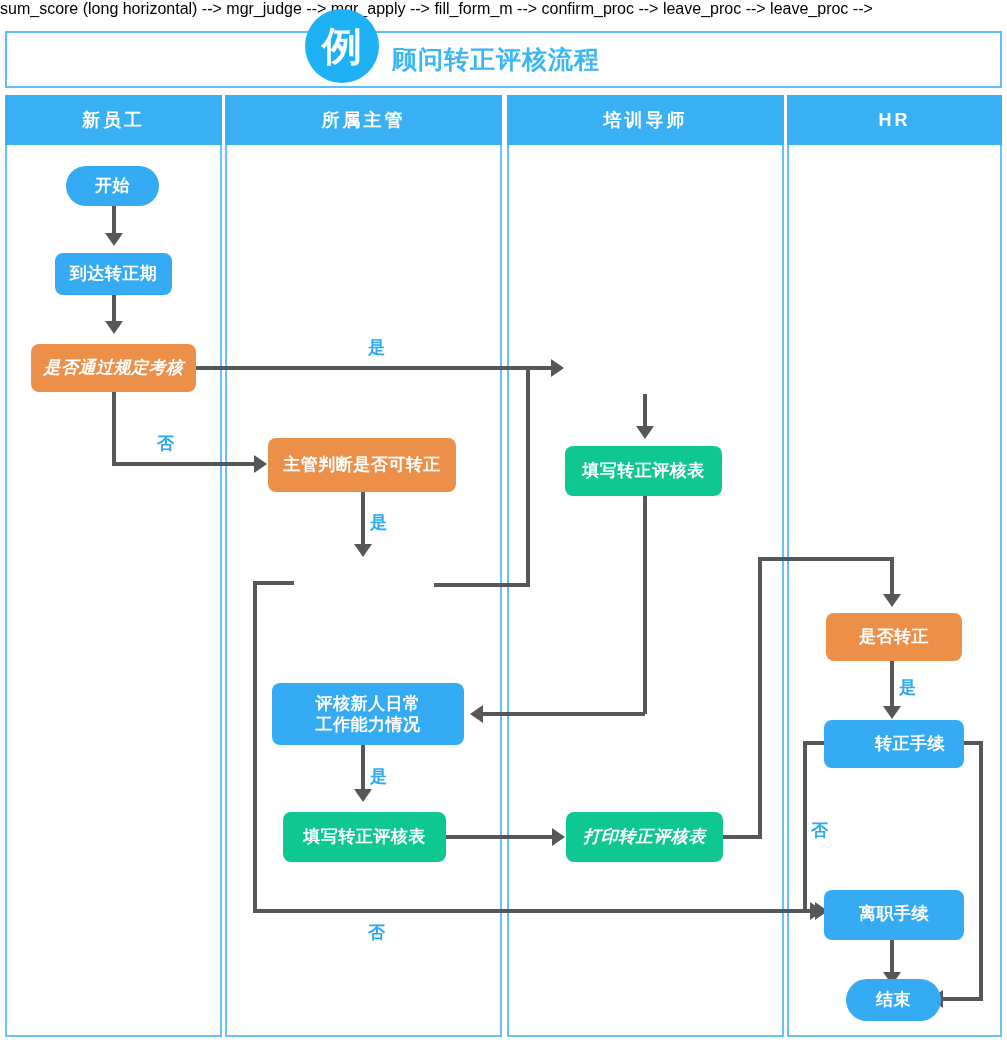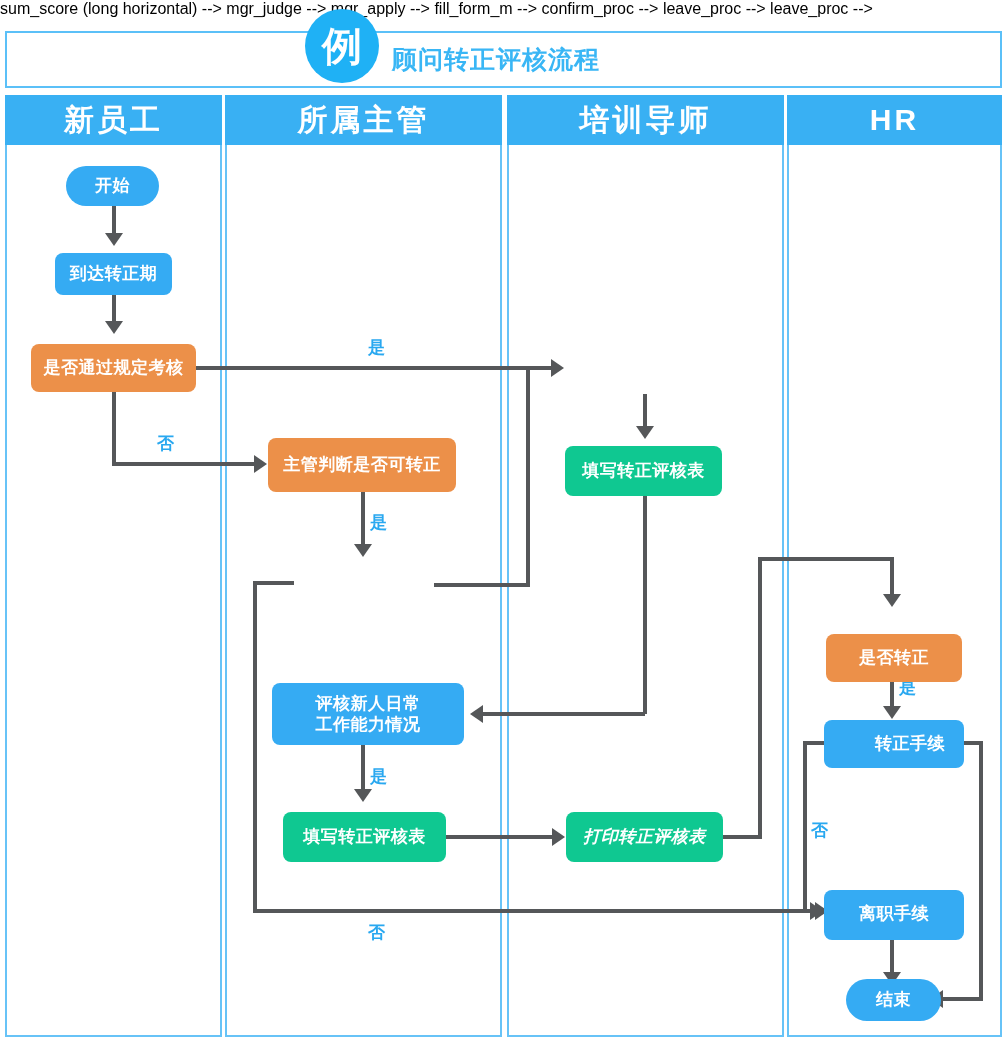--- a/index.html
+++ b/index.html
@@ -25,21 +25,21 @@
 
   
   .lane{
     position:absolute;top:95px;
     box-sizing:border-box;border:2px solid #67C3F7;background:#fff;
   }
   .lane-head{
     position:absolute;top:95px;height:50px;
     box-sizing:border-box;background:#39B0F3;
     display:flex;align-items:center;justify-content:center;
-    color:#ffffff;font-size:30px;font-weight:bold;letter-spacing:3px;
+    color:#ffffff;font-size:18px;font-weight:bold;letter-spacing:3px;
   }
 
   
   .node{
     position:absolute;box-sizing:border-box;
     display:flex;align-items:center;justify-content:center;
     color:#ffffff;font-size:17px;font-weight:bold;
     border-radius:8px;text-align:center;line-height:1.25;
     letter-spacing:.5px;
   }
@@ -169,38 +169,38 @@
   <div class="elabel" style="left:370px;top:765px;">是</div>
   <div class="elabel" style="left:899px;top:676px;">是</div>
   <div class="elabel" style="left:811px;top:819px;">否</div>
   <div class="elabel" style="left:368px;top:921px;">否</div>
 
   
   <div class="node blue pill" style="left:66px;top:166px;width:93px;height:40px;">开始</div>
 
   <div class="node blue" style="left:55px;top:253px;width:117px;height:42px;">到达转正期</div>
 
-  <div class="node orange" style="left:31px;top:344px;width:165px;height:48px;">是否通过规定考核</div>
+  <div class="node orange" style="left:31px;top:344px;width:165px;height:48px;font-style:italic;">是否通过规定考核</div>
 
   <div class="node orange" style="left:268px;top:438px;width:188px;height:54px;">主管判断是否可转正</div>
 
 
   <div class="node blue" style="left:272px;top:683px;width:192px;height:62px;flex-direction:column;">
     <span>评核新人日常</span>
     <span>工作能力情况</span>
   </div>
 
   <div class="node green" style="left:283px;top:812px;width:163px;height:50px;">填写转正评核表</div>
 
 
   <div class="node green" style="left:565px;top:446px;width:157px;height:50px;">填写转正评核表</div>
 
   <div class="node green" style="left:566px;top:812px;width:157px;height:50px;font-style:italic;">打印转正评核表</div>
 
-  <div class="node orange" style="left:826px;top:613px;width:136px;height:48px;margin-top:21px;">是否转正</div>
+  <div class="node orange" style="left:826px;top:613px;width:136px;height:48px;">是否转正</div>
 
   <div class="node blue" style="left:824px;top:720px;width:140px;height:48px;padding-left:32px;">转正手续</div>
 
   <div class="node blue" style="left:824px;top:890px;width:140px;height:50px;font-family:Liberation Mono, monospace;">离职手续</div>
 
   <div class="node blue pill" style="left:846px;top:979px;width:95px;height:42px;">结束</div>
 
 </div>
 
 </body></html>

